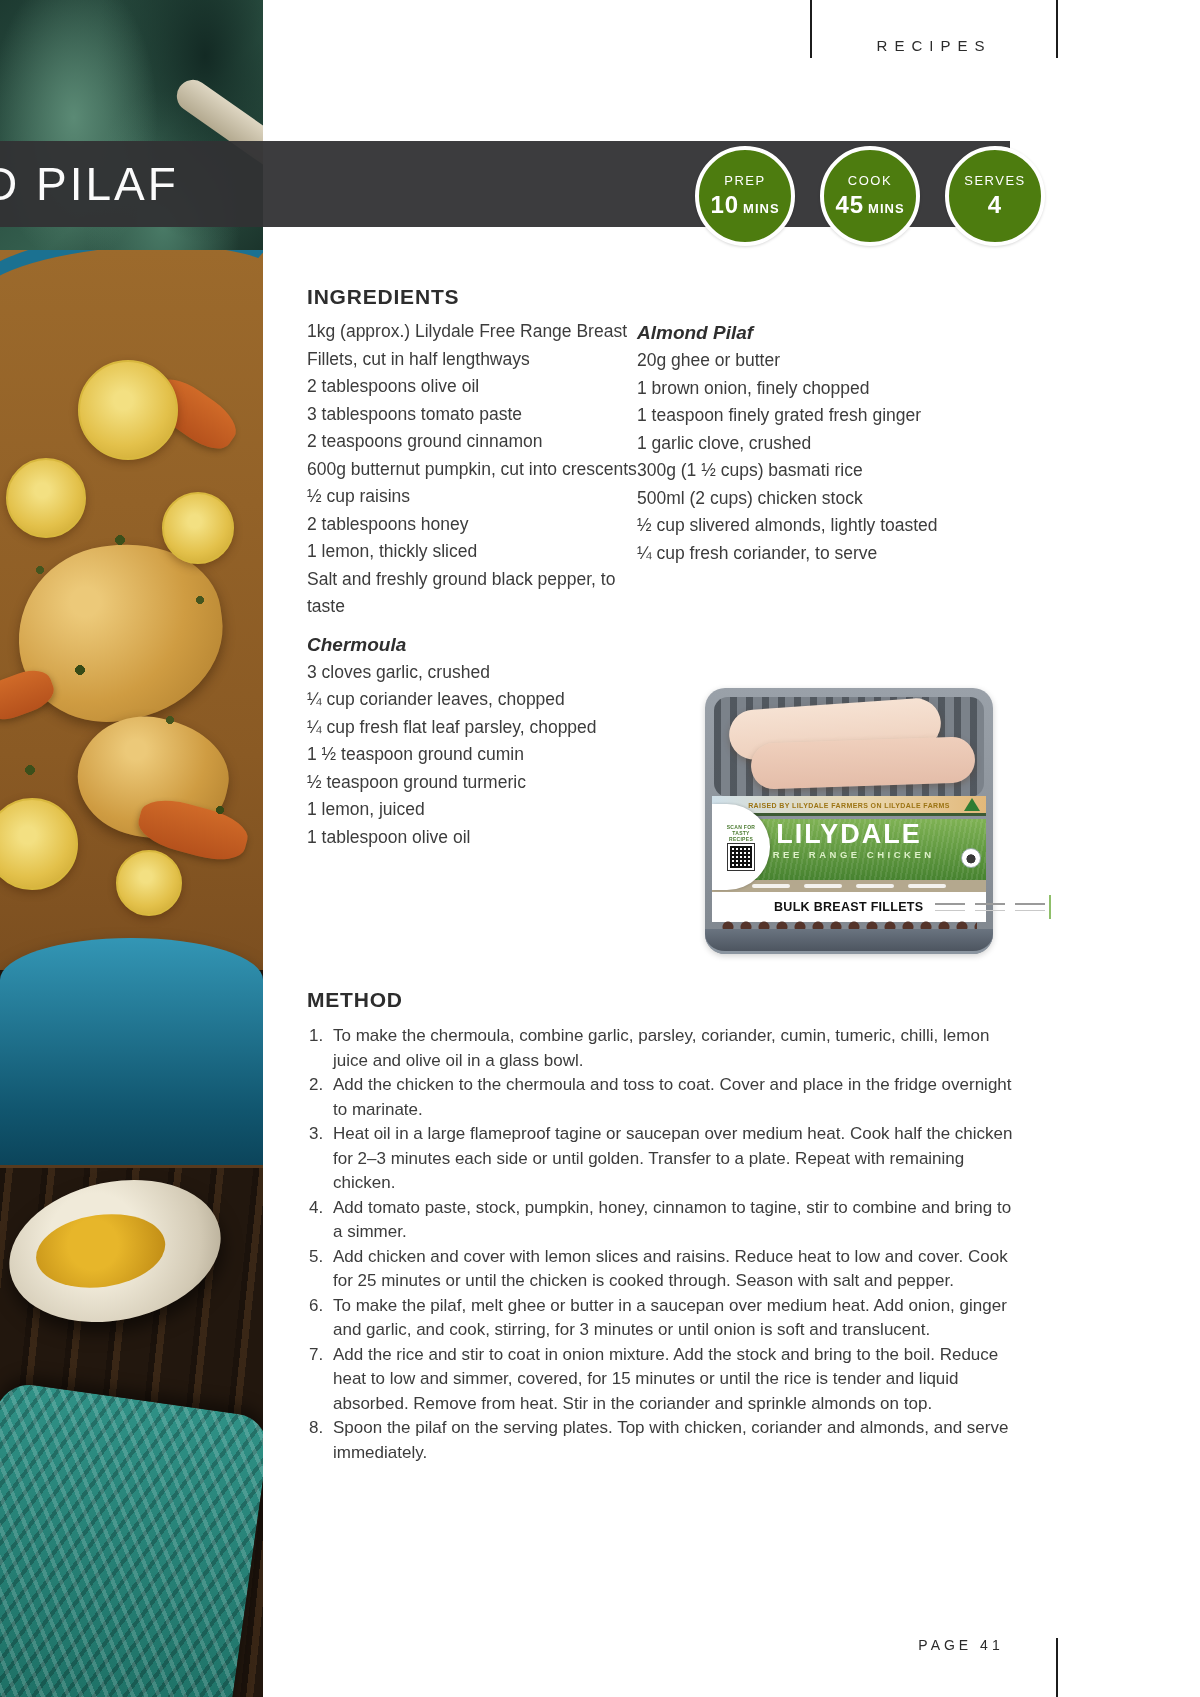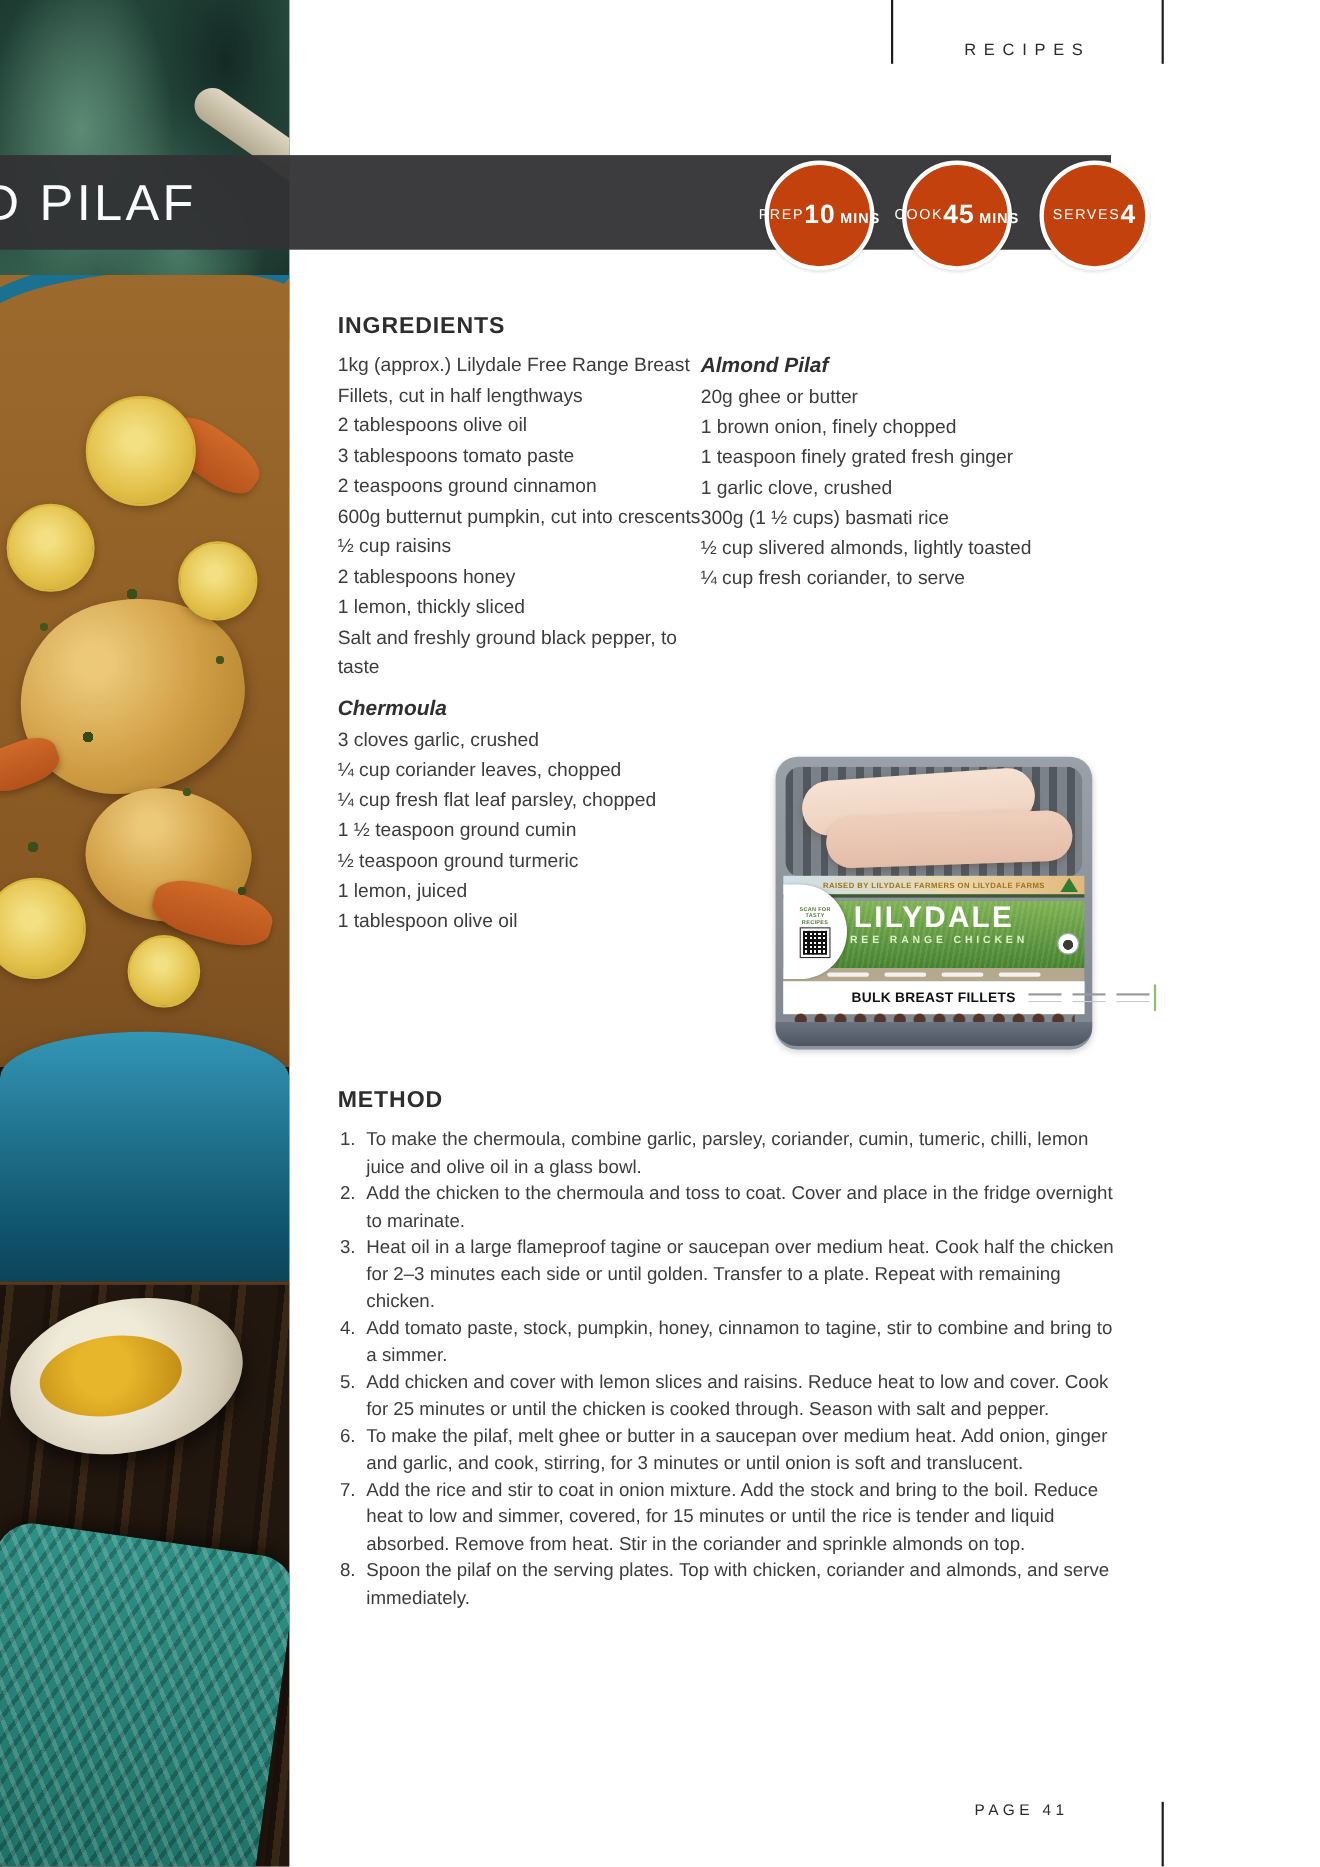--- a/index.html
+++ b/index.html
@@ -74,22 +74,22 @@
   .vrule.bottom    { left:1056px; top:1638px; height:59px; }
   .recipes-label { position:absolute; left:810px; top:37px; width:248px; text-align:center;
     font-size:15px; letter-spacing:7px; color:#2b2b2b; }
 
   
   .banner { position:absolute; left:0; top:141px; width:1010px; height:86px;
     background:rgba(50,50,52,.95); z-index:3; }
   .banner-title { position:absolute; left:-16px; top:16px; color:#fbfbfb; font-size:46px;
     font-weight:500; letter-spacing:3px; white-space:nowrap; }
   .badge { position:absolute; z-index:4; width:100px; height:100px; border-radius:50%;
-    background:#c2410c; border:4px solid #ffffff; top:146px;
-    display:flex; flex-direction:row; align-items:center; justify-content:center;
+    background:#4d7c0f; border:4px solid #ffffff; top:146px;
+    display:flex; flex-direction:column; align-items:center; justify-content:center;
     color:#ffffff; box-shadow:0 1px 3px rgba(0,0,0,.15); }
   .badge .b-label { font-size:13px; letter-spacing:1.5px; margin-bottom:3px; }
   .badge .b-line  { display:flex; align-items:baseline; gap:4px; }
   .badge .b-value { font-size:24px; font-weight:700; letter-spacing:1px; }
   .badge .b-unit  { font-size:13px; font-weight:700; letter-spacing:1px;text-align:right; }
   .badge.prep   { left:695px; }
   .badge.cook   { left:820px; }
   .badge.serves { left:945px; }
 
   
@@ -152,21 +152,21 @@
     background:linear-gradient(#6a7480,#4d5560); border-bottom:3px solid #8b95a0; }
 
   
   .method { position:absolute; left:0; top:703px; width:706px; }
   .steps { list-style:none; margin-top:12px; }
   .steps li { display:flex; font-size:17px; line-height:24.5px; color:#3c3c3c; }
   .steps .num { width:26px; flex:none; padding-left:2px; }
   .steps .txt { flex:1; }
 
   
-  .page-num { position:absolute; left:886px; top:1637px; width:150px; text-align:left;
+  .page-num { position:absolute; left:886px; top:1637px; width:150px; text-align:center;
     font-size:14px; letter-spacing:4px; color:#2b2b2b; }
 </style>
 </head>
 <body>
 
 <div class="page">
 
   <div class="photo">
     <div class="ph-fabric"></div>
     <div class="ph-food">
@@ -245,20 +245,21 @@
         <p>1 tablespoon olive oil</p>
       </div>
 
       <div class="col-right ing">
         <h3 class="subhead">Almond Pilaf</h3>
         <p>20g ghee or butter</p>
         <p>1 brown onion, finely chopped</p>
         <p>1 teaspoon finely grated fresh ginger</p>
         <p>1 garlic clove, crushed</p>
         <p>300g (1 ½ cups) basmati rice</p>
+        <p>500ml (2 cups) chicken stock</p>
         <p>½ cup slivered almonds, lightly toasted</p>
         <p>¼ cup fresh coriander, to serve</p>
       </div>
     </div>
 
     <div class="package">
       <div class="tray"></div>
       <div class="flute"></div>
       <div class="fillet f1"></div>
       <div class="fillet f2"></div>

